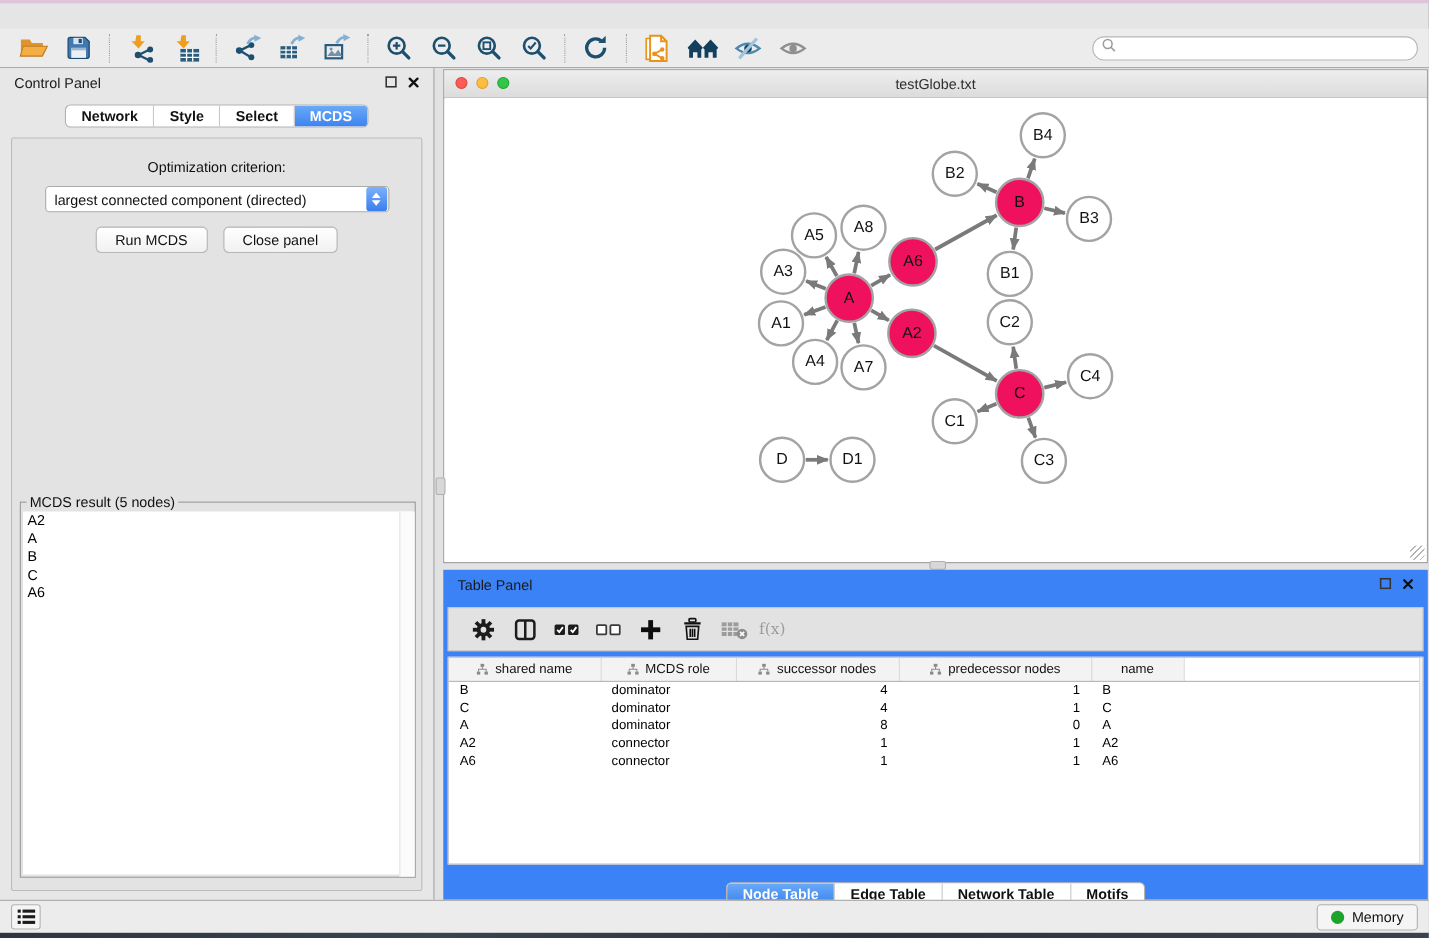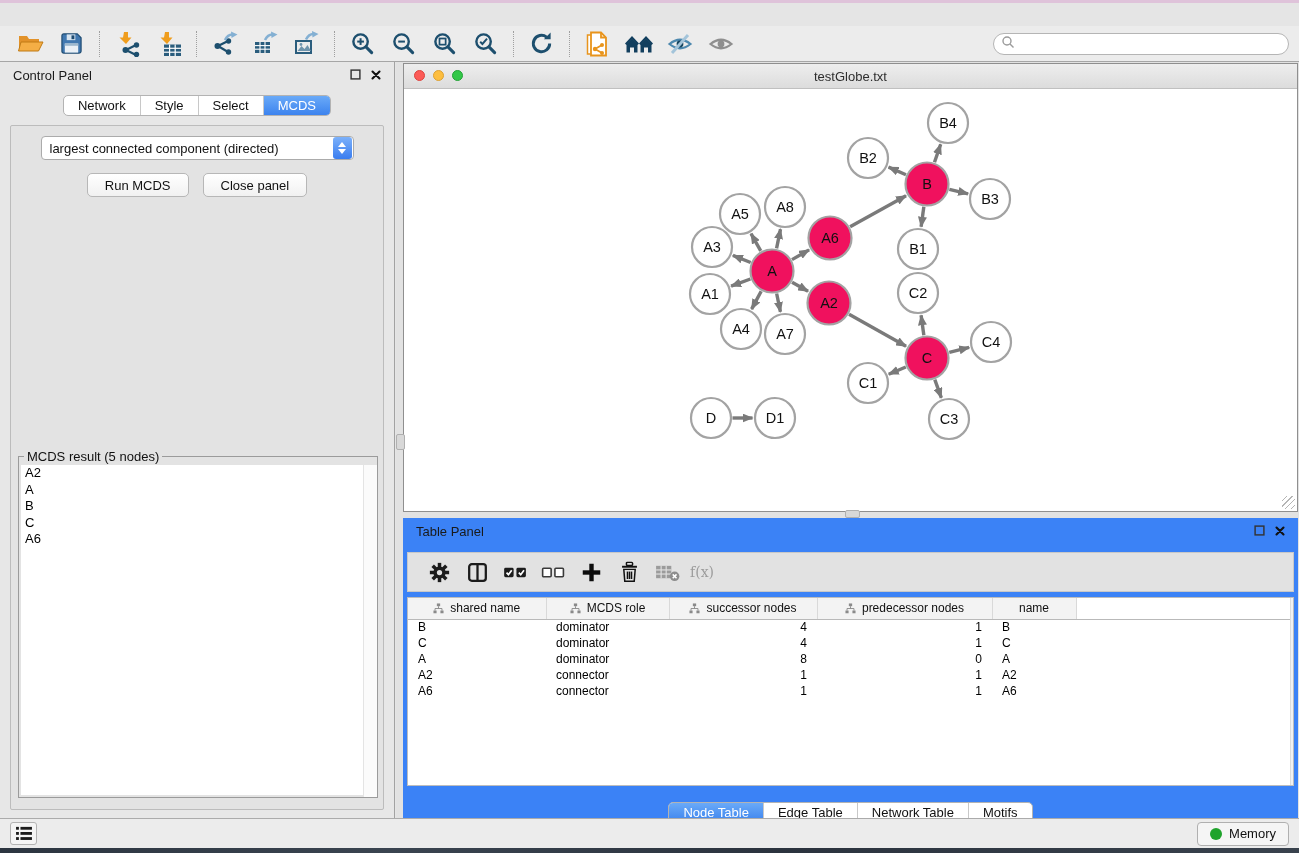--- a/index.html
+++ b/index.html
@@ -23,21 +23,21 @@
   .tsep { width:1px; height:26px; border-left:1px dotted #9f9f9f; margin:0 7px; }
   .searchbox { margin-left:auto; width:296px; height:22px; background:#fff; border:1px solid #b5b5b5;
                border-radius:12px; display:flex; align-items:center; padding-left:7px; gap:4px; }
   .searchbox input { border:none; outline:none; flex:1; height:18px; font-size:12px; background:transparent; }
 
   
   .control-panel { position:absolute; top:62px; left:0; width:395px; height:756px; background:#e7e7e7; border-right:1px solid #a2a2a2; }
   .panel-head { height:26px; display:flex; align-items:center; padding:0 13px; font-size:13px; color:#1a1a1a; }
   .panel-head .ph-icons { margin-left:auto; display:flex; gap:10px; align-items:center; }
   .seg-tabs { display:inline-flex; border:1px solid #b3b3b3; border-radius:5px; overflow:hidden; background:#fff; height:21px; }
-  .seg { padding:2px 14px; font-size:13px; color:#111; border-left:1px solid #c8c8c8; display:flex; align-items:center; cursor:default; white-space:nowrap; }
+  .seg { padding:2px 14px; font-size:13px; color:#111; border-left:1px solid #c8c8c8; display:flex; align-items:center; cursor:default; white-space:nowrap;font-weight:bold; }
   .seg:first-child { border-left:none; }
   .seg.active { background:linear-gradient(#6aaaf8,#3c83ee); color:#fff; }
   .cp-tabs-row { display:flex; justify-content:center; margin-top:7px; position:relative; z-index:2; }
   .cp-body { position:absolute; top:63px; left:10px; right:10px; bottom:8px; border:1px solid #bcbcbc; border-radius:2px; background:#e3e3e3; }
   .opt-label { margin-top:18px; text-align:center; font-size:13px; color:#111; }
   .dd-row { display:flex; justify-content:center; margin-top:10px; }
   .dropdown { display:flex; align-items:center; width:313px; height:24px; background:#fff; border:1px solid #ababab; border-radius:4px; overflow:hidden; }
   .dropdown .dd-text { flex:1; font-size:13px; padding-left:8px; color:#111; white-space:nowrap; }
   .stepper { width:19px; height:22px; margin-right:1px; border-radius:3px; background:linear-gradient(#7cb1fa,#3a7def);
              display:flex; flex-direction:column; align-items:center; justify-content:center; gap:2px; }
@@ -285,20 +285,21 @@
     </div>
     <div class="cp-tabs-row">
       <div class="seg-tabs">
           <div class="seg">Network</div>
           <div class="seg">Style</div>
           <div class="seg">Select</div>
           <div class="seg active">MCDS</div>
         </div>
     </div>
     <div class="cp-body">
+      <div class="opt-label">Optimization criterion:</div>
       <div class="dd-row">
         <div class="dropdown">
           <span class="dd-text">largest connected component (directed)</span>
           <span class="stepper">
               <span class="tri-up"></span>
               <span class="tri-dn"></span>
             </span>
         </div>
       </div>
       <div class="btn-row">

